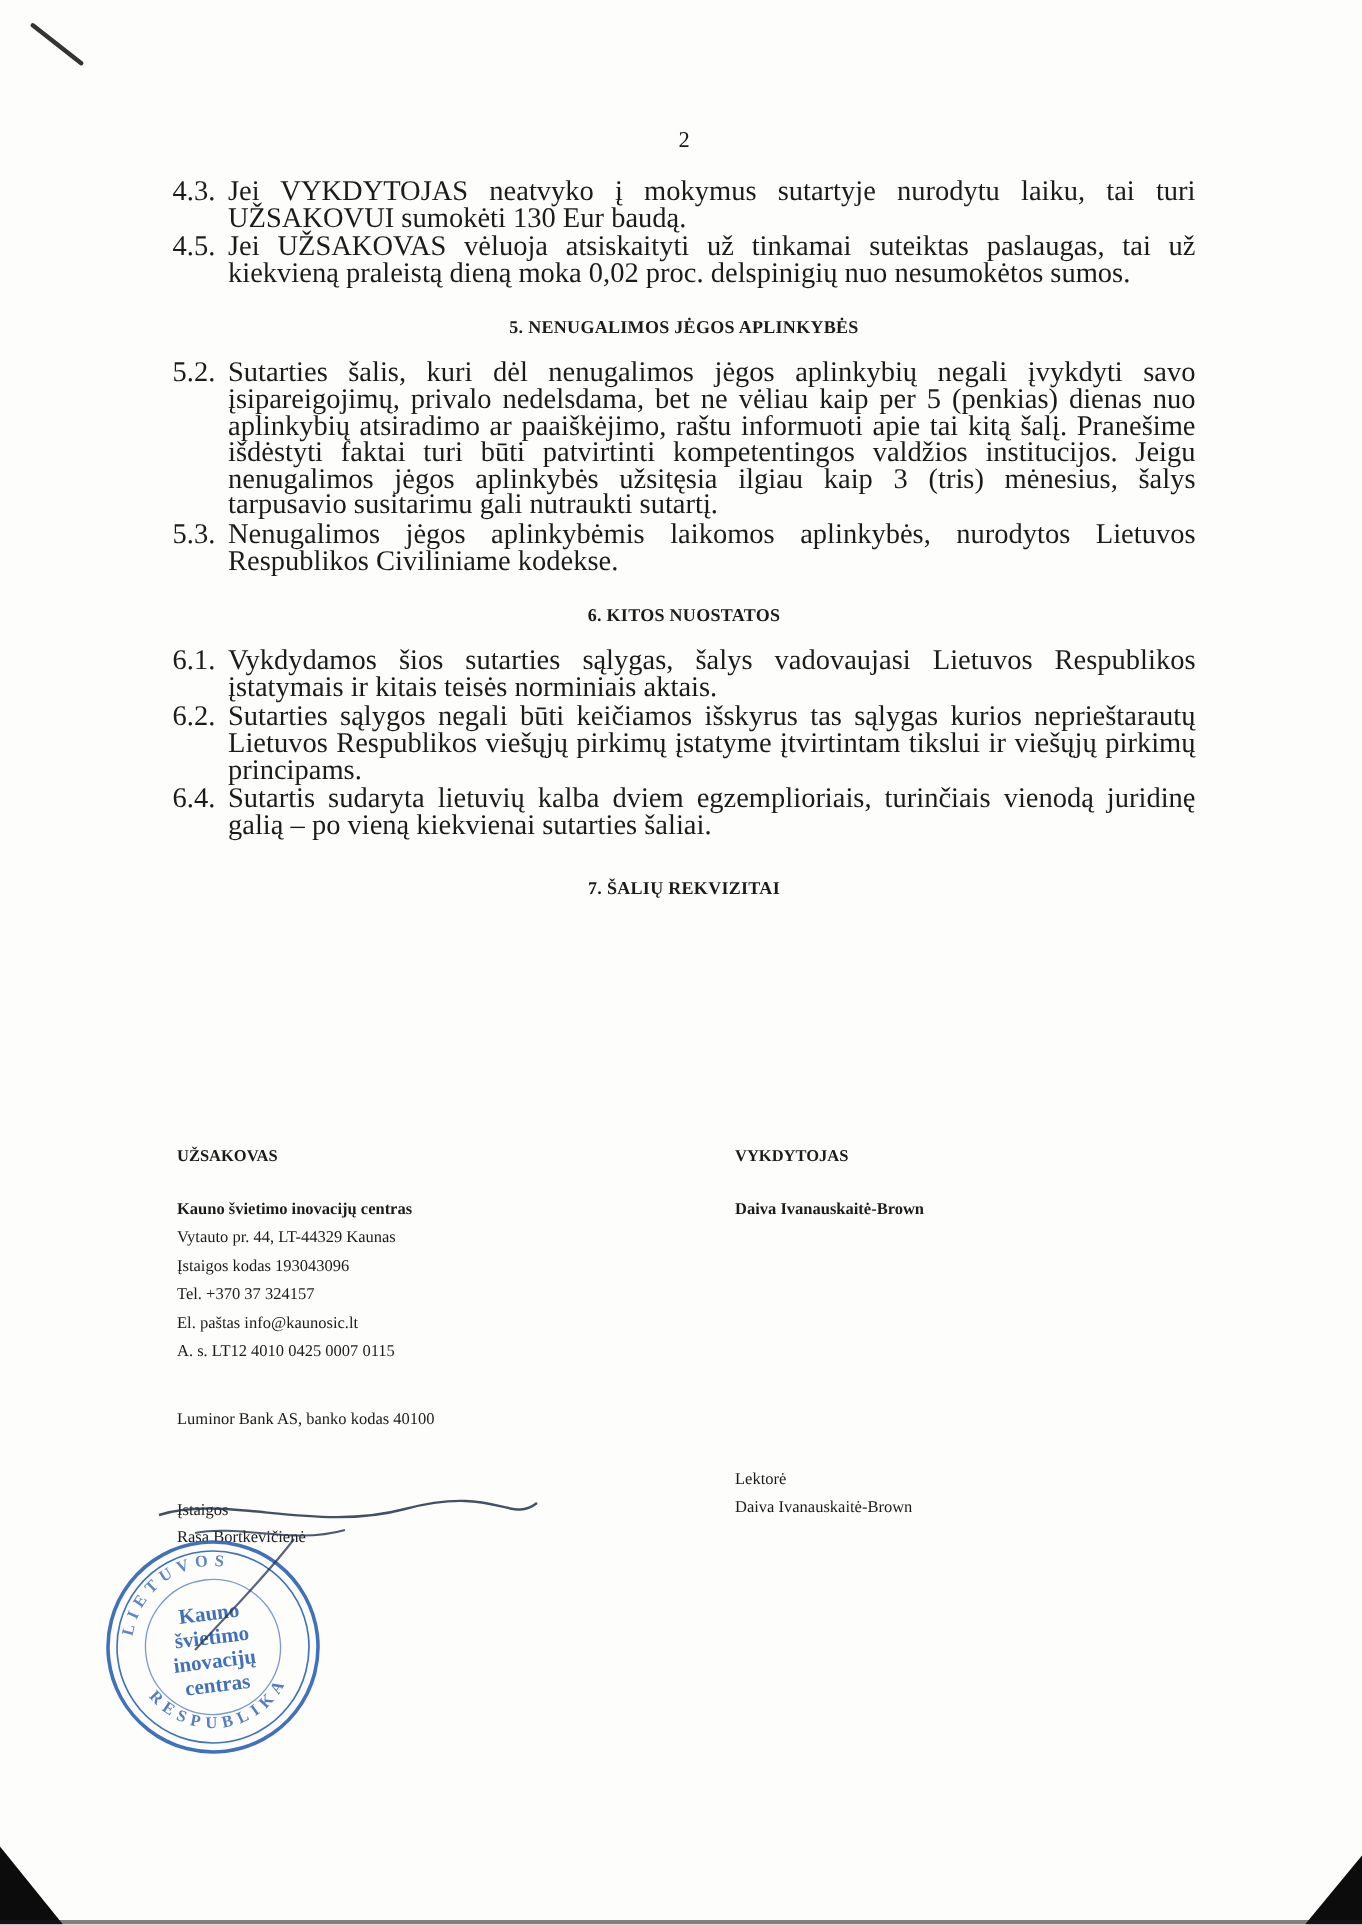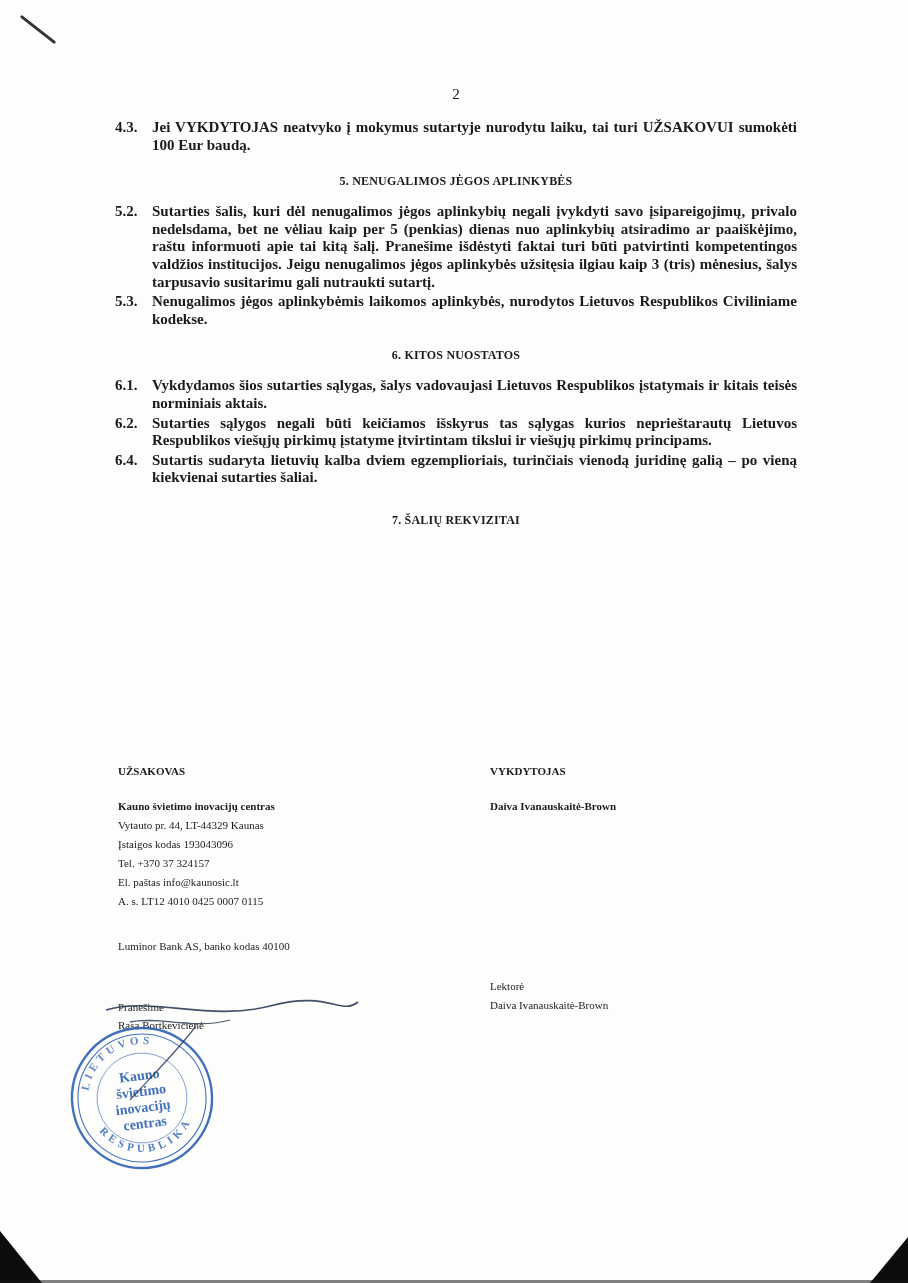--- a/index.html
+++ b/index.html
@@ -23,24 +23,23 @@
     top: 86px;
     width: 682px;
   }
   .page-number {
     text-align: center;
     font-size: 15px;
     margin-bottom: 16px;
   }
   .clause {
     display: flex;
-    font-size: 15px;
+    font-size: 19px;
     line-height: 17.6px;
     margin-bottom: 2px;
-    font-weight: bold;
   }
   .cnum {
     flex: none;
     width: 37px;
   }
   .ctext {
     flex: 1;
     text-align: justify;
   }
   .sec-heading {
@@ -117,21 +116,25 @@
   <div class="artifact art-tl"></div>
   <div class="artifact art-bl"></div>
   <div class="artifact art-br"></div>
   <div class="artifact art-edge-b"></div>
 
   <div class="content">
     <div class="page-number">2</div>
 
     <div class="clause">
       <span class="cnum">4.3.</span>
-      <span class="ctext">Jei VYKDYTOJAS neatvyko į mokymus sutartyje nurodytu laiku, tai turi UŽSAKOVUI sumokėti 100 Eur baudą.</span>
+      <span class="ctext">Jei VYKDYTOJAS neatvyko į mokymus sutartyje nurodytu laiku, tai turi UŽSAKOVUI sumokėti 130 Eur baudą.</span>
+    </div>
+    <div class="clause">
+      <span class="cnum">4.5.</span>
+      <span class="ctext">Jei UŽSAKOVAS vėluoja atsiskaityti už tinkamai suteiktas paslaugas, tai už kiekvieną praleistą dieną moka 0,02 proc. delspinigių nuo nesumokėtos sumos.</span>
     </div>
 
     <div class="sec-heading">5. NENUGALIMOS JĖGOS APLINKYBĖS</div>
     <div class="clause">
       <span class="cnum">5.2.</span>
       <span class="ctext">Sutarties šalis, kuri dėl nenugalimos jėgos aplinkybių negali įvykdyti savo įsipareigojimų, privalo nedelsdama, bet ne vėliau kaip per 5 (penkias) dienas nuo aplinkybių atsiradimo ar paaiškėjimo, raštu informuoti apie tai kitą šalį. Pranešime išdėstyti faktai turi būti patvirtinti kompetentingos valdžios institucijos. Jeigu nenugalimos jėgos aplinkybės užsitęsia ilgiau kaip 3 (tris) mėnesius, šalys tarpusavio susitarimu gali nutraukti sutartį.</span>
     </div>
     <div class="clause">
       <span class="cnum">5.3.</span>
       <span class="ctext">Nenugalimos jėgos aplinkybėmis laikomos aplinkybės, nurodytos Lietuvos Respublikos Civiliniame kodekse.</span>
@@ -164,21 +167,21 @@
     <div class="abs" style="left:118px; top:854px">Tel. +370 37 324157</div>
     <div class="abs" style="left:118px; top:873px">El. paštas info@kaunosic.lt</div>
     <div class="abs" style="left:118px; top:892px">A. s. LT12 4010 0425 0007 0115</div>
     <div class="abs" style="left:118px; top:937px">Luminor Bank AS, banko kodas 40100</div>
 
     <div class="abs bold" style="left:490px; top:797px">Daiva Ivanauskaitė-Brown</div>
 
     <div class="abs" style="left:490px; top:977px">Lektorė</div>
     <div class="abs" style="left:490px; top:996px">Daiva Ivanauskaitė-Brown</div>
 
-    <div class="abs" style="left:118px; top:998px">Pranešime</div>
+    <div class="abs" style="left:118px; top:998px">Įstaigos</div>
     <div class="abs" style="left:118px; top:1016px">Rasa Bortkevičienė</div>
   </div>
 
   <div class="stamp-wrap">
     <svg width="152" height="152" viewBox="0 0 152 152">
       <circle cx="76" cy="76" r="70" fill="none" stroke="#2e62b4" stroke-width="2.4"></circle>
       <circle cx="76" cy="76" r="64" fill="none" stroke="#2e62b4" stroke-width="1.1"></circle>
       <circle cx="76" cy="76" r="45" fill="none" stroke="#2e62b4" stroke-width="0.9" opacity="0.7"></circle>
       <defs>
         <path id="arcTop" d="M 22 76 A 54 54 0 0 1 130 76"></path>

